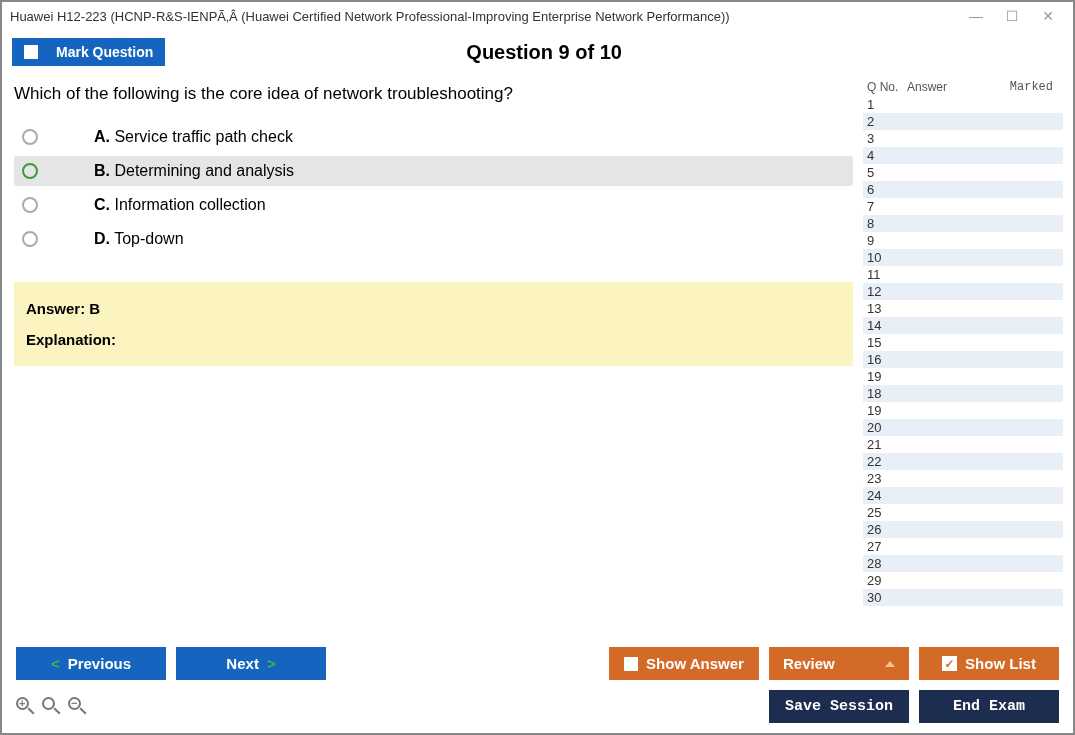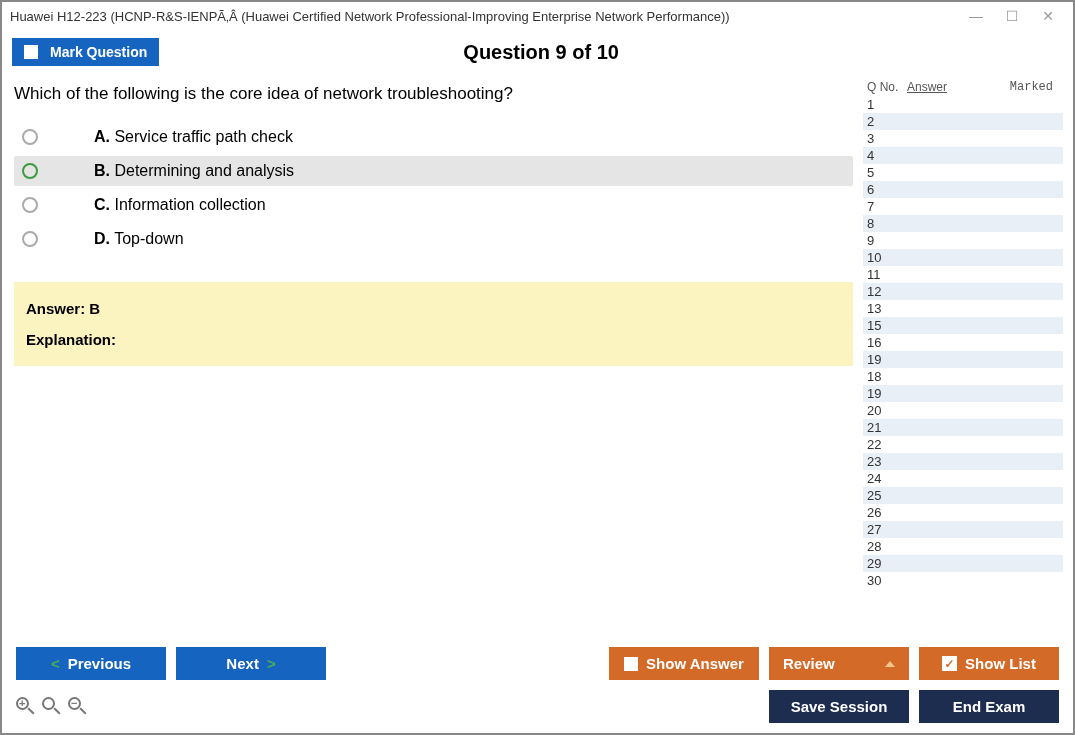--- a/index.html
+++ b/index.html
@@ -3,48 +3,48 @@
   <meta charset="utf-8">
   <style>
     * { box-sizing: border-box; margin: 0; padding: 0; }
     body { font-family: Arial, sans-serif; background: #fff; width: 1075px; height: 735px; overflow: hidden; }
     .app-window { width: 1075px; height: 735px; border: 2px solid #888; position: relative; display: flex; flex-direction: column; }
     .titlebar { display: flex; align-items: center; padding: 4px 8px; font-size: 13px; color: #333; height: 28px; }
     .titlebar-text { flex: 1; }
     .win-controls { display: flex; gap: 18px; color: #999; font-size: 14px; padding-right: 8px; }
     .win-btn { width: 18px; text-align: center; cursor: pointer; }
     .header-row { display: flex; align-items: center; padding: 8px 10px 12px 10px; }
-    .mark-btn { background: #1565c0; color: #fff; border: none; padding: 6px 12px; font-size: 14px; font-weight: bold; display: flex; align-items: center; gap: 12px; cursor: pointer; }
+    .mark-btn { background: #1565c0; color: #fff; border: none; padding: 6px 12px; font-size: 14px; font-weight: bold; display: flex; align-items: center; gap: 18px; cursor: pointer; }
     .mark-chk { width: 14px; height: 14px; background: #fff; display: inline-block; }
     .q-title { flex: 1; text-align: center; font-size: 20px; font-weight: bold; margin-left: -140px; }
     .main-row { flex: 1; display: flex; overflow: hidden; padding: 0 10px; }
     .question-panel { flex: 1; padding: 6px 10px 0 2px; overflow: auto; }
     .q-text { font-size: 17px; margin-bottom: 18px; }
     .opt-row { display: flex; align-items: center; padding: 6px 8px; margin-bottom: 4px; font-size: 16px; border-radius: 2px; gap: 46px; }
     .opt-row.green { background: #e5e5e5; }
     .radio { width: 16px; height: 16px; border: 2px solid #aaa; border-radius: 50%; margin-right: 10px; flex-shrink: 0; }
     .opt-row.green .radio { border-color: #3a9c3f; }
     .opt-label strong { font-weight: bold; }
     .answer-box { background: #fbf3c0; padding: 18px 12px; margin-top: 28px; font-size: 15px; }
     .answer-box .ans-line { font-weight: bold; margin-bottom: 14px; }
     .answer-box .exp-line { font-weight: bold; }
     .qlist-panel { width: 200px; display: flex; flex-direction: column; font-size: 13px; border-left: none; }
     .qlist-header { display: flex; padding: 2px 4px; color: #555; font-size: 12px; }
     .qh-qno { width: 40px; }
-    .qh-answer { flex: 1; text-decoration: underline; }
+    .qh-answer { flex: 1; }
     .qh-marked { width: 55px; text-align: right; padding-right: 6px; font-family: Liberation Mono, monospace; }
     .qlist-scroll { flex: 1; overflow-y: scroll; position: relative; }
     .qlr { display: flex; padding: 1px 4px; font-size: 13px; color: #333; }
     .qlr:nth-child(even) { background: #e8eff7; }
     .qlr-num { width: 30px; }
     .footer { display: flex; align-items: center; padding: 10px 14px; gap: 10px; }
     .fbtn { border: none; color: #fff; font-size: 15px; font-weight: bold; padding: 8px 14px; display: inline-flex; align-items: center; justify-content: center; gap: 8px; cursor: pointer; min-width: 120px; }
     .fbtn.blue { background: #1565c0; width: 150px; }
     .fbtn.orange { background: #d36a28; }
-    .fbtn.navy { background: #1d2d50; }
+    .fbtn.navy { background: #1d2d50; font-family: Liberation Mono, monospace; }
     .chev-right { color: #4caf50; font-weight: bold; }
     .chev-left { color: #4caf50; font-weight: bold; }
     .spacer { flex: 1; }
     .zoom-row { display: flex; gap: 6px; padding: 0 14px 10px 14px; color: #666; font-size: 18px; }
     .zoom-icon { cursor: pointer; position: relative; display: inline-block; width: 20px; height: 20px; }
     .mag { position: absolute; width: 13px; height: 13px; border: 2px solid #777; border-radius: 50%; left: 0; top: 0; }
     .mag-handle { position: absolute; width: 8px; height: 2px; background: #777; transform: rotate(45deg); left: 11px; top: 13px; }
     .mag-sign { position: absolute; font-size: 11px; line-height: 1; left: 3px; top: 1px; color: #777; font-weight: bold; }
     .caret-up { display:inline-block; width:0; height:0; border-left:5px solid transparent; border-right:5px solid transparent; border-bottom:6px solid #f4c58f; margin-left: 8px; }
     .chk-orange { width:15px; height:15px; background:#fff; display:inline-flex; align-items:center; justify-content:center; color:#d36a28; font-size:12px; font-weight:bold; }
@@ -138,20 +138,23 @@
             <span class="qlr-num">10</span>
           </div>
         <div class="qlr">
             <span class="qlr-num">11</span>
           </div>
         <div class="qlr">
             <span class="qlr-num">12</span>
           </div>
         <div class="qlr">
             <span class="qlr-num">13</span>
+          </div>
+        <div class="qlr">
+            <span class="qlr-num">14</span>
           </div>
         <div class="qlr">
             <span class="qlr-num">15</span>
           </div>
         <div class="qlr">
             <span class="qlr-num">16</span>
           </div>
         <div class="qlr">
             <span class="qlr-num">19</span>
           </div>

